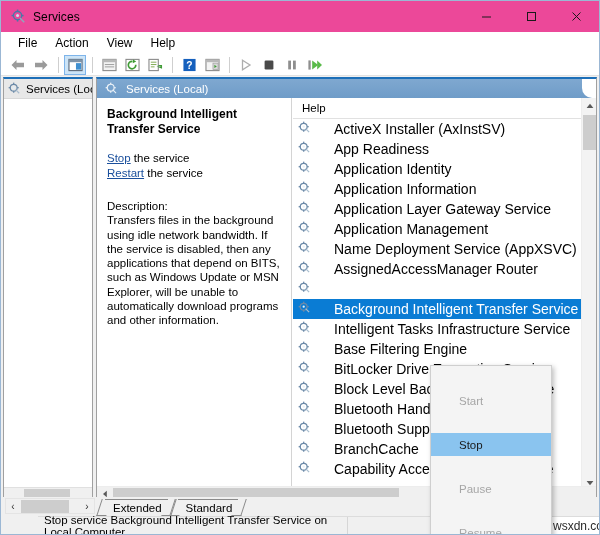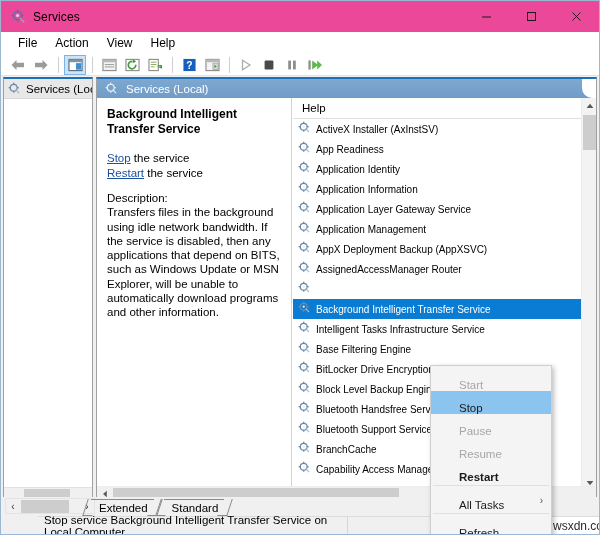--- a/index.html
+++ b/index.html
@@ -154,21 +154,21 @@
     font-size: 12px; font-weight: bold; color: #000;
     line-height: 15px; margin-bottom: 14px;
   }
   .det-link {
     font-size: 11.5px; color: #000; line-height: 15px;
   }
   .det-link a {
     color: #1a4f9c; text-decoration: underline;
   }
   .det-desc {
-    margin-top: 10px;
+    margin-top: 18px;
     font-size: 11.5px; color: #000; line-height: 14.3px;
   }
 
   
   .listcol {
     position: absolute; left: 196px; top: 19px;
     width: 303px; height: 405px;
     background: #ffffff;
     overflow: hidden;
   }
@@ -181,22 +181,22 @@
   }
   .list-head .colname { font-size: 11.5px; color: #000; }
   .rows { position: relative; }
   .row {
     height: 20px;
     display: flex; align-items: center;
     padding-left: 5px;
     white-space: nowrap;
   }
   .row .nm {
-    font-size: 10px; color: #000;
-    margin-left: 5px;
+    font-size: 14px; color: #000;
+    margin-left: 23px;
   }
   .row.selected { background: #0a7cd4; }
   .row.selected .nm { color: #ffffff; }
 
   
   .list-vscroll {
     position: absolute; right: 0; top: 19px;
     width: 15px; height: 392px;
     background: #f3f3f3;
     border-left: 1px solid #ededed;
@@ -228,24 +228,25 @@
     position: absolute; left: 428px; top: 289px;
     width: 122px;
     background: #f4f4f4;
     border: 1px solid #cfcfcf;
     box-shadow: 2px 2px 5px rgba(0,0,0,.25);
     padding: 2px 0;
     z-index: 50;
   }
   .ctxitem {
     height: 23px;
-    display: flex; align-items: flex-end;
+    display: flex; align-items: center;
     padding-left: 28px; padding-right: 8px;
     font-size: 11.5px; color: #1a1a1a;
     position: relative;
+    margin-top: 21px;
   }
   .ctxitem.disabled { color: #a6a6a6; }
   .ctxitem.bold { font-weight: bold; }
   .ctxitem.highlight { background: #8ac4ef; }
   .ctxsep {
     height: 1px; background: #e0e0e0; margin: 2px 2px;
   }
   .submark {
     position: absolute; right: 8px; top: 50%;
     transform: translateY(-50%);
@@ -268,21 +269,21 @@
   .tab-hscroll .ar {
     width: 14px; height: 14px;
     display: flex; align-items: center; justify-content: center;
     font-size: 10px; color: #333;
   }
   .tab-hscroll .th {
     position: absolute; left: 15px; top: 1px;
     width: 48px; height: 13px; background: #cdcdcd;
   }
   .tabs {
-    position: absolute; left: 84px; top: 0;
+    position: absolute; left: 98px; top: 0;
     display: flex; align-items: flex-end; height: 19px;
   }
   .tab {
     position: relative;
     font-size: 11.5px; color: #000;
     padding: 1px 11px 1px 13px;
     height: 17px;
     display: flex; align-items: center;
   }
   .tab .skewL, .tab .skewR {
@@ -599,21 +600,21 @@
       <circle cx="7" cy="7" r="4.2" fill="none" stroke="#6c8aa8" stroke-width="1.5"></circle>
       <circle cx="7" cy="7" r="1.4" fill="#e8f0f7"></circle>
       <g fill="#6c8aa8">
         <rect x="6.2" y="0.8" width="1.6" height="2"></rect>
         <rect x="6.2" y="11.2" width="1.6" height="2"></rect>
         <rect x="0.8" y="6.2" width="2" height="1.6"></rect>
         <rect x="11.2" y="6.2" width="2" height="1.6"></rect>
       </g>
       <path d="M9.4 9.4 l4.3 4.3" stroke="#a8bccd" stroke-width="1.5" fill="none"></path>
     </svg></span>
-              <span class="nm">AppX Deployment Backup (AppXSVC)</span>
+              <span class="nm">Name Deployment Service (AppXSVC)</span>
             </div>
             <div class="row">
               <span><svg width="13" height="13" viewBox="0 0 16 16">
       <circle cx="7" cy="7" r="4.2" fill="none" stroke="#6c8aa8" stroke-width="1.5"></circle>
       <circle cx="7" cy="7" r="1.4" fill="#e8f0f7"></circle>
       <g fill="#6c8aa8">
         <rect x="6.2" y="0.8" width="1.6" height="2"></rect>
         <rect x="6.2" y="11.2" width="1.6" height="2"></rect>
         <rect x="0.8" y="6.2" width="2" height="1.6"></rect>
         <rect x="11.2" y="6.2" width="2" height="1.6"></rect>

